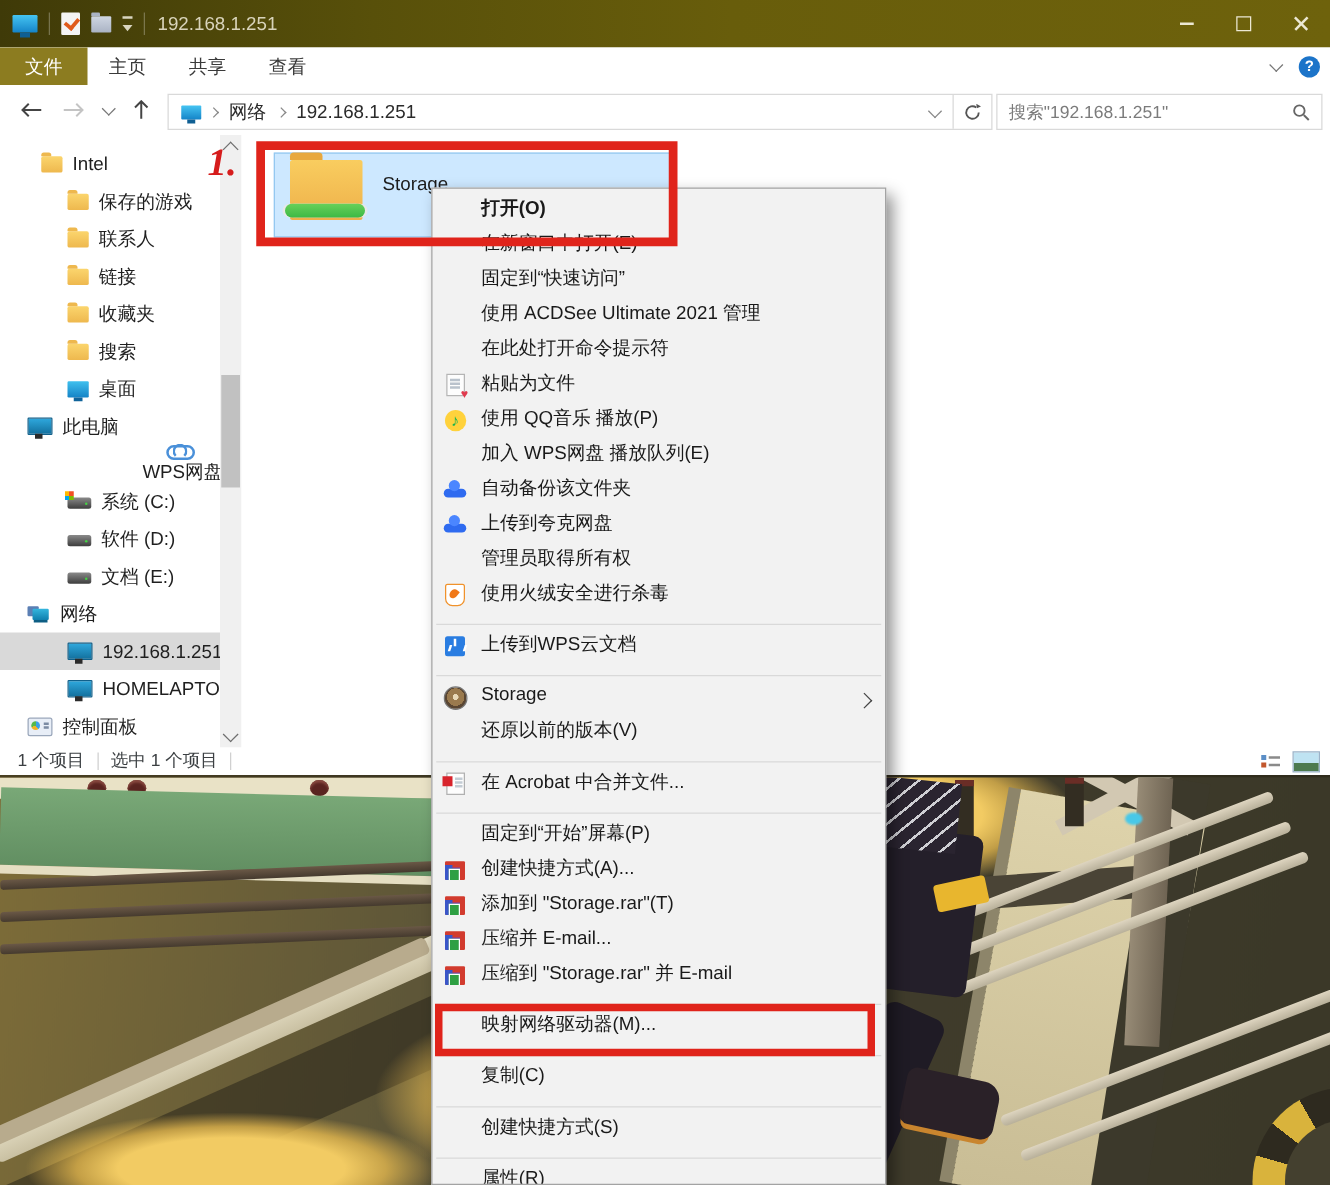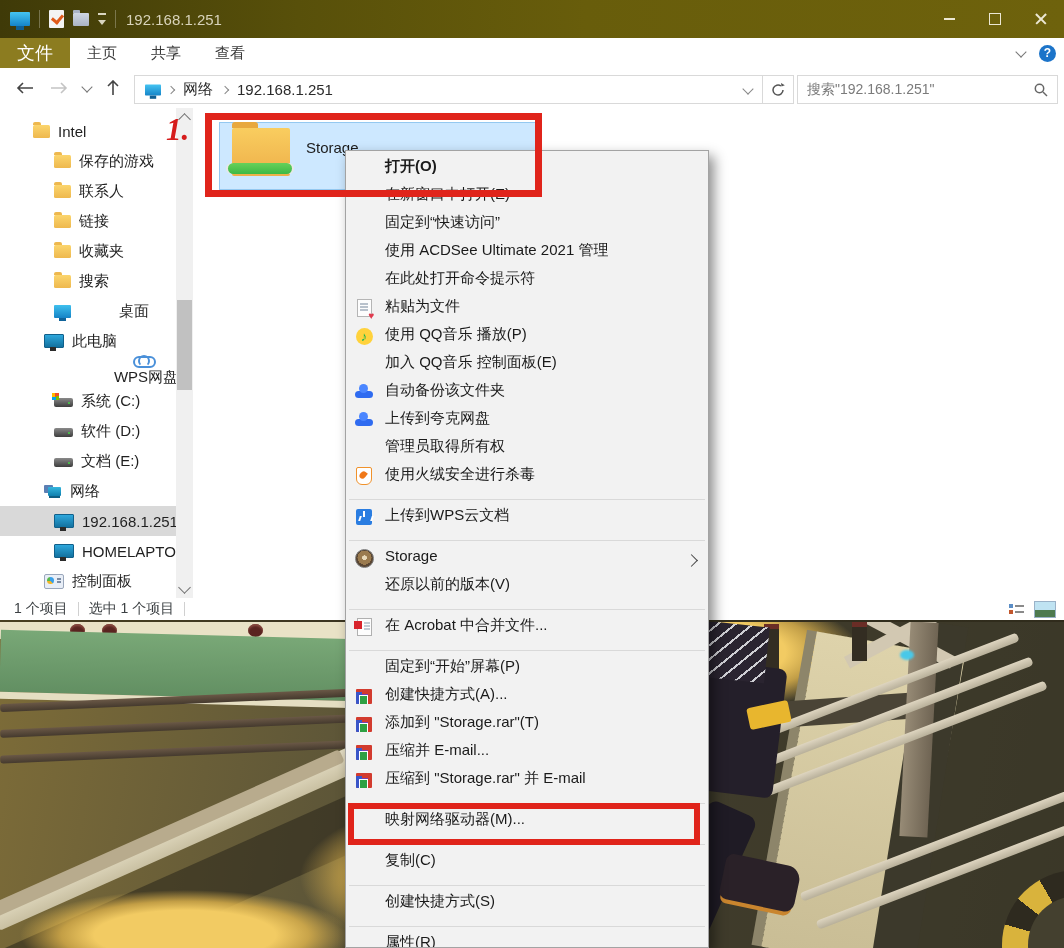--- a/index.html
+++ b/index.html
@@ -25,21 +25,21 @@
   #win-controls{position:absolute;right:0;top:0;height:38px;display:flex;}
   .wbtn{width:46px;height:38px;display:flex;align-items:center;justify-content:center;}
   .glyph-min{width:11px;height:1.5px;background:#ece8d4;}
   .glyph-max{width:10px;height:10px;border:1.5px solid #ece8d4;}
   .glyph-close{position:relative;width:12px;height:12px;}
   .glyph-close::before,.glyph-close::after{content:"";position:absolute;left:-1px;top:5px;width:14px;height:1.6px;background:#ece8d4;}
   .glyph-close::before{transform:rotate(45deg);} .glyph-close::after{transform:rotate(-45deg);}
   
   #ribbon{position:absolute;left:0;top:38px;width:1064px;height:30px;background:#fff;border-bottom:1px solid #e4e4e4;}
   #file-tab{position:absolute;left:0;top:0;width:70px;height:30px;background:#8c7c20;color:#fff;
-    display:flex;align-items:center;justify-content:center;font-size:18px;}
+    display:flex;align-items:center;justify-content:center;font-size:15px;}
   .rtab{position:absolute;top:0;height:30px;display:flex;align-items:center;justify-content:center;color:#3a3a3a;font-size:15px;width:64px;}
   #ribbon-right{position:absolute;right:8px;top:0;height:30px;display:flex;align-items:center;gap:14px;}
   .chev-down{width:7px;height:7px;border-right:1.6px solid #777;border-bottom:1.6px solid #777;transform:rotate(45deg);margin-top:-3px;}
   .help-circle{width:17px;height:17px;border-radius:50%;background:#1c74c9;color:#fff;font-size:12px;font-weight:bold;
     display:flex;align-items:center;justify-content:center;}
   
   #addr-row{position:absolute;left:0;top:68px;width:1064px;height:40px;background:#fff;}
   .navbtn{position:absolute;top:8px;height:24px;display:flex;align-items:center;justify-content:center;font-size:17px;}
   .addr-box{position:absolute;left:134px;top:7px;width:658px;height:27px;border:1px solid #d9d9d9;background:#fff;display:flex;align-items:center;}
   .crumb{font-size:15px;color:#2b2b2b;padding:0 4px;}
@@ -49,21 +49,21 @@
   .addr-chev{width:7px;height:7px;border-right:1.6px solid #888;border-bottom:1.6px solid #888;transform:rotate(45deg);margin:0 10px 2px 0;}
   .refresh-seg{width:30px;height:27px;border-left:1px solid #d9d9d9;display:flex;align-items:center;justify-content:center;}
   .search-box{position:absolute;left:797px;top:7px;width:259px;height:27px;border:1px solid #d9d9d9;display:flex;align-items:center;}
   .search-text{font-size:14px;color:#7b7b7b;padding-left:9px;flex:1;}
   
   #body{position:absolute;left:0;top:108px;width:1064px;height:490px;background:#fff;}
   
   #sidebar{position:absolute;left:0;top:0;width:176px;height:490px;background:#fff;overflow:hidden;}
   .side-item{position:absolute;left:0;width:176px;height:30px;display:flex;align-items:center;font-size:15px;color:#1f1f1f;white-space:nowrap;}
   .side-item .lbl{margin-left:8px;overflow:hidden;}
-  .lvl1{padding-left:44px;} .lvl2{padding-left:54px;}
+  .lvl1{padding-left:22px;} .lvl2{padding-left:54px;}
   .side-sel{background:#d9d9d9;}
   
   .ic-folder{width:17px;height:13px;background:linear-gradient(#fbd56d,#eeb84e);border-radius:1.5px;position:relative;flex:none;}
   .ic-folder::before{content:"";position:absolute;top:-3px;left:0;width:8px;height:3px;background:#eeb84e;border-radius:2px 2px 0 0;}
   .ic-desktop{width:17px;height:13px;background:linear-gradient(#3fc0ee,#1583c6);border-radius:1px;position:relative;flex:none;}
   .ic-desktop::after{content:"";position:absolute;left:5px;bottom:-3px;width:7px;height:3px;background:#0f639a;}
   .ic-computer{width:18px;height:12px;background:linear-gradient(#2ea7dc,#13719f);border:1px solid #10608b;border-radius:1px;position:relative;flex:none;}
   .ic-computer::after{content:"";position:absolute;left:5px;bottom:-4px;width:6px;height:4px;background:#2b2b2b;}
   .ic-cloud{width:19px;height:12px;position:relative;flex:none;}
   .ic-cloud::before{content:"";position:absolute;left:0;bottom:0;width:19px;height:8px;border:2px solid #4a90d9;border-radius:8px;}
@@ -271,21 +271,21 @@
           <span class="lbl">链接</span>
         </div>
       <div class="side-item lvl2" style="top:128px;text-align:right;">
           <span class="ic-folder"></span>
           <span class="lbl">收藏夹</span>
         </div>
       <div class="side-item lvl2" style="top:158px;">
           <span class="ic-folder"></span>
           <span class="lbl">搜索</span>
         </div>
-      <div class="side-item lvl2" style="top:188px;gap:40px;">
+      <div class="side-item lvl2" style="top:188px;">
           <span class="ic-desktop"></span>
           <span class="lbl">桌面</span>
         </div>
       <div class="side-item lvl1" style="top:218px;">
           <span class="ic-computer"></span>
           <span class="lbl">此电脑</span>
         </div>
       <div class="side-item lvl2" style="top:248px;flex-direction:column;">
           <span class="ic-cloud"></span>
           <span class="lbl">WPS网盘</span>
@@ -406,21 +406,21 @@
         </span>
         <span class="mil">粘贴为文件</span>
       </div>
     <div class="mi">
         <span class="mic">
           <span class="mi-qq">♪</span>
         </span>
         <span class="mil">使用 QQ音乐 播放(P)</span>
       </div>
     <div class="mi">
-        <span class="mil">加入 QQ音乐 控制面板(E)</span>
+        <span class="mil">加入 WPS网盘 播放队列(E)</span>
       </div>
     <div class="mi">
         <span class="mic">
           <span class="mi-cloudq"></span>
         </span>
         <span class="mil">自动备份该文件夹</span>
       </div>
     <div class="mi">
         <span class="mic">
           <span class="mi-cloudq"></span>

